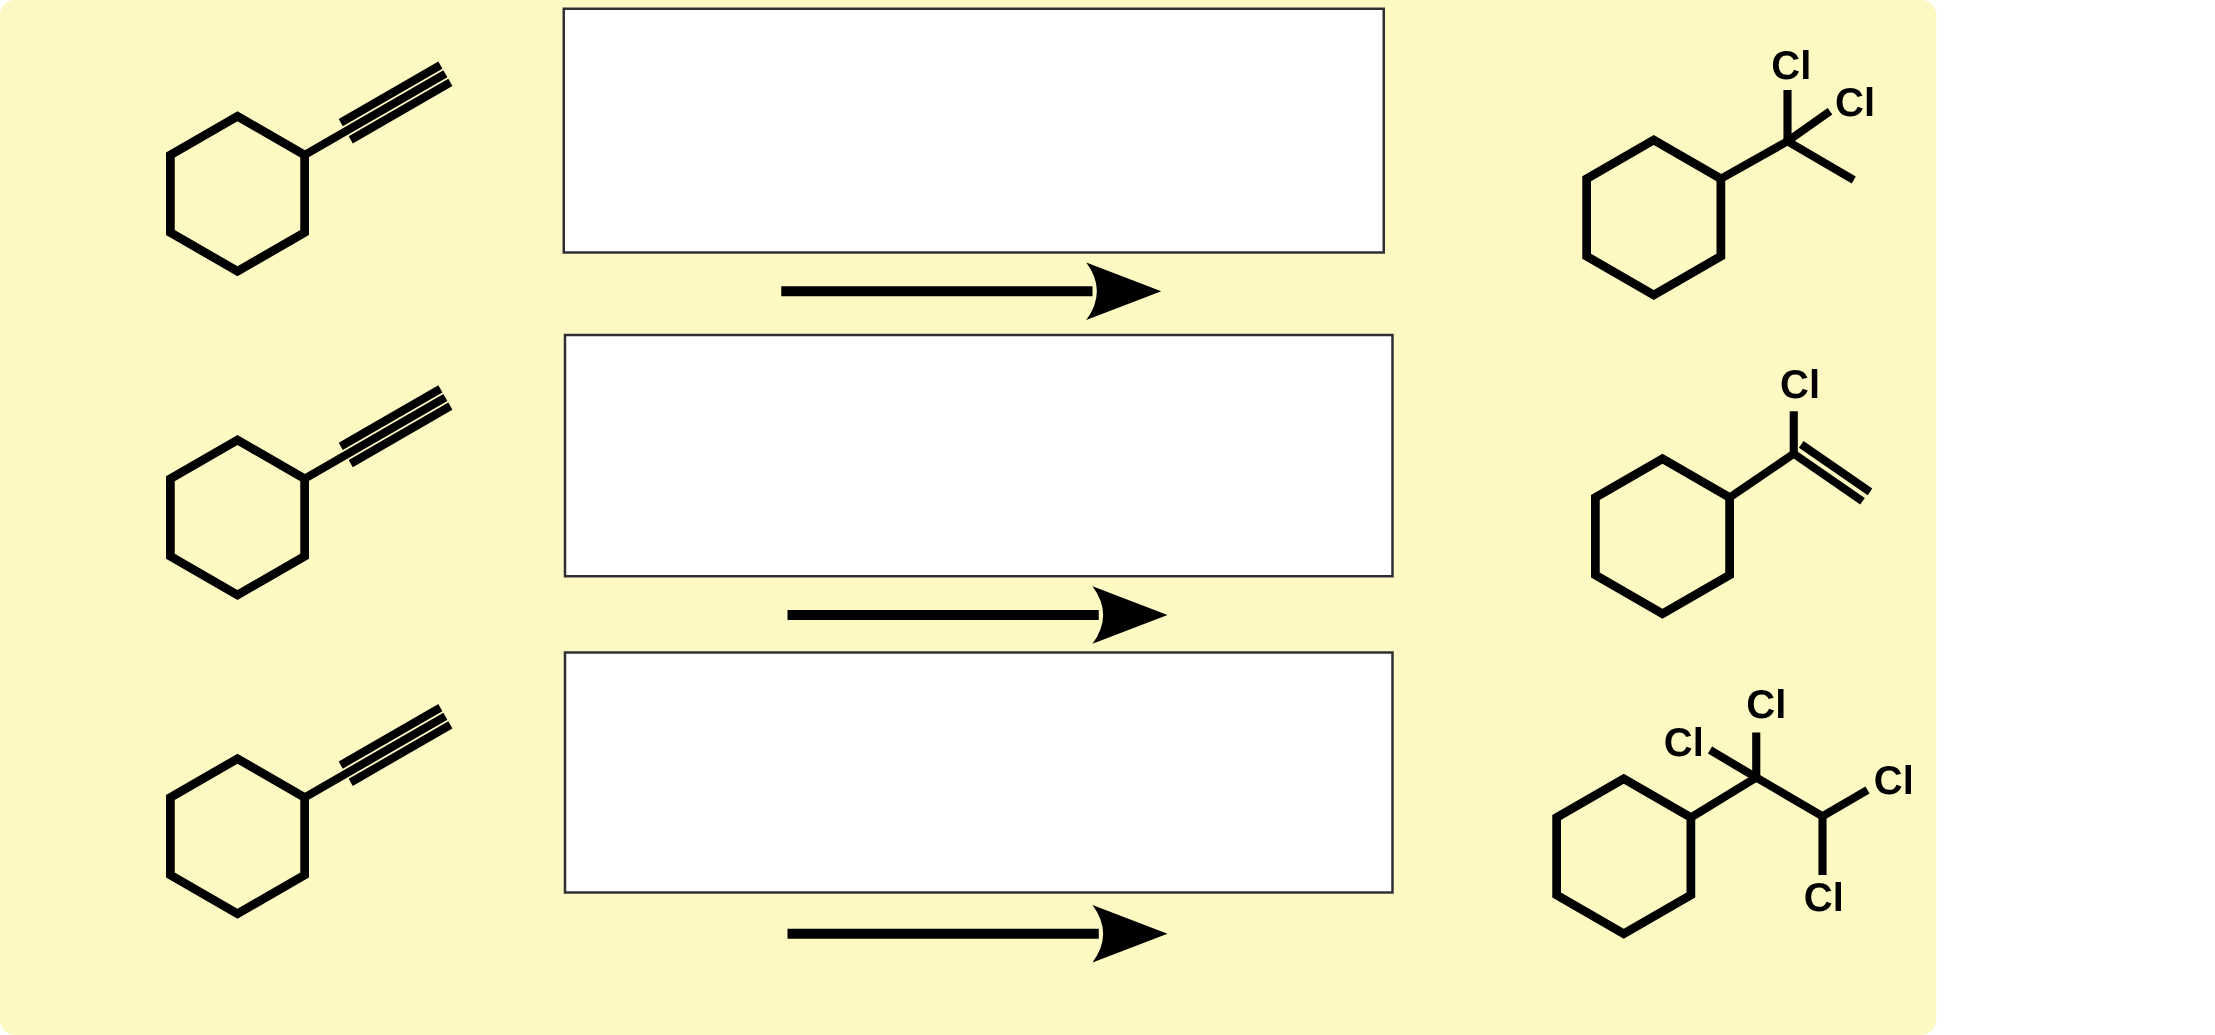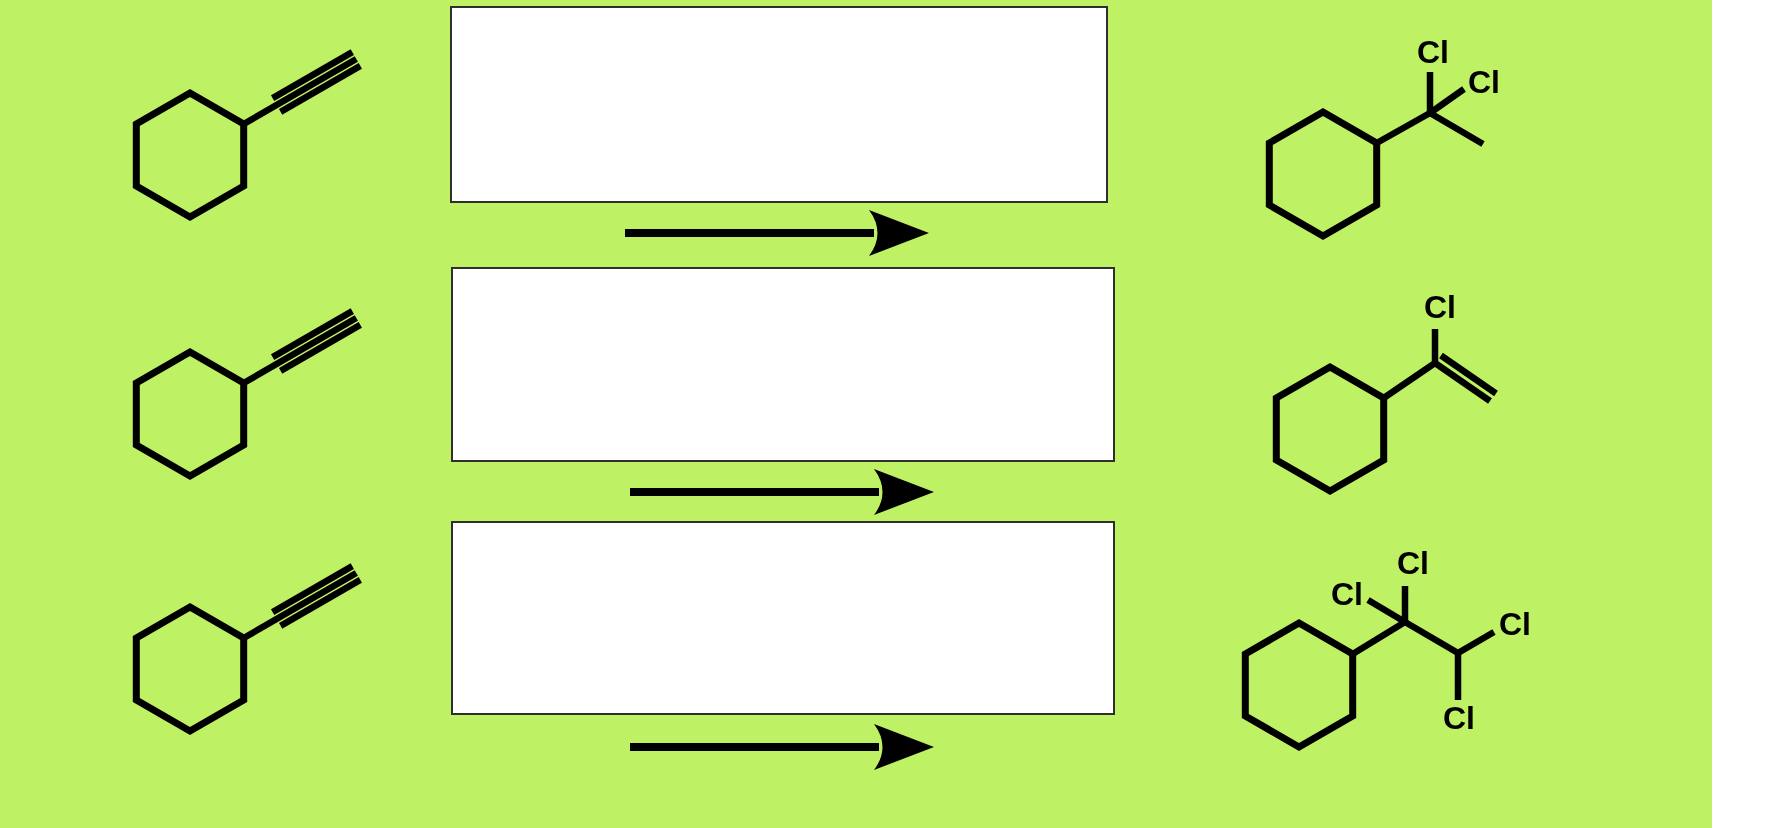--- a/index.html
+++ b/index.html
@@ -1,22 +1,23 @@
 <!DOCTYPE html>
 <html><head>
 <meta charset="utf-8">
 <style>
   html, body { margin: 0; padding: 0; background: #ffffff; }
   .canvas {
     position: relative;
-    width: 1712px;
+    width: 1549px;
     height: 828px;
-    background: #bef264;
+    background: #fef9c3;
     overflow: hidden;
     font-family: "Liberation Sans", sans-serif;
+    border-radius: 12px;
   }
   .abs { position: absolute; }
   .answer-box {
     position: absolute;
     background: #ffffff;
     border: 2px solid #2f2f2f;
     box-sizing: border-box;
   }
   .ring {
     fill: none;

